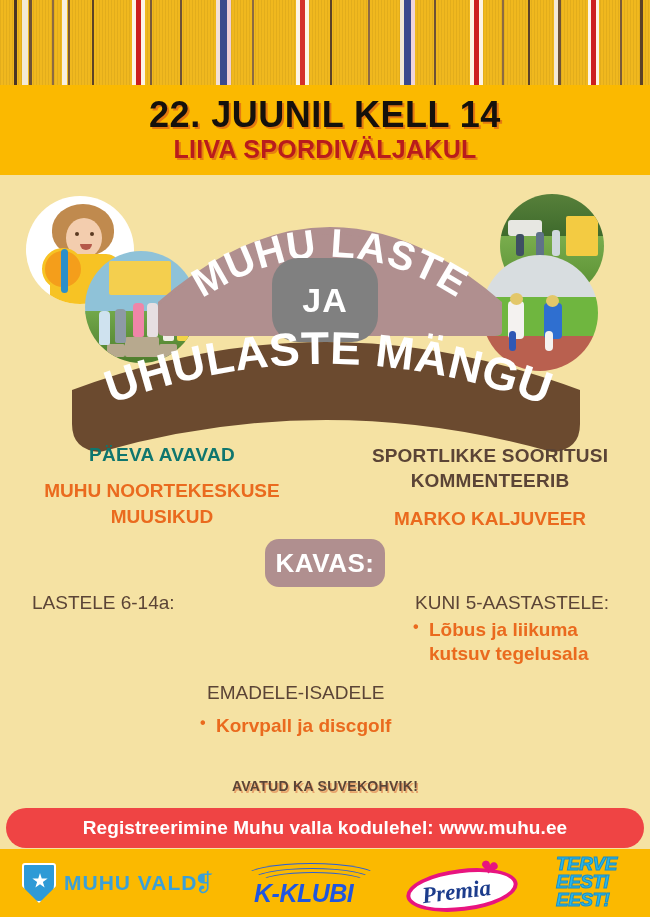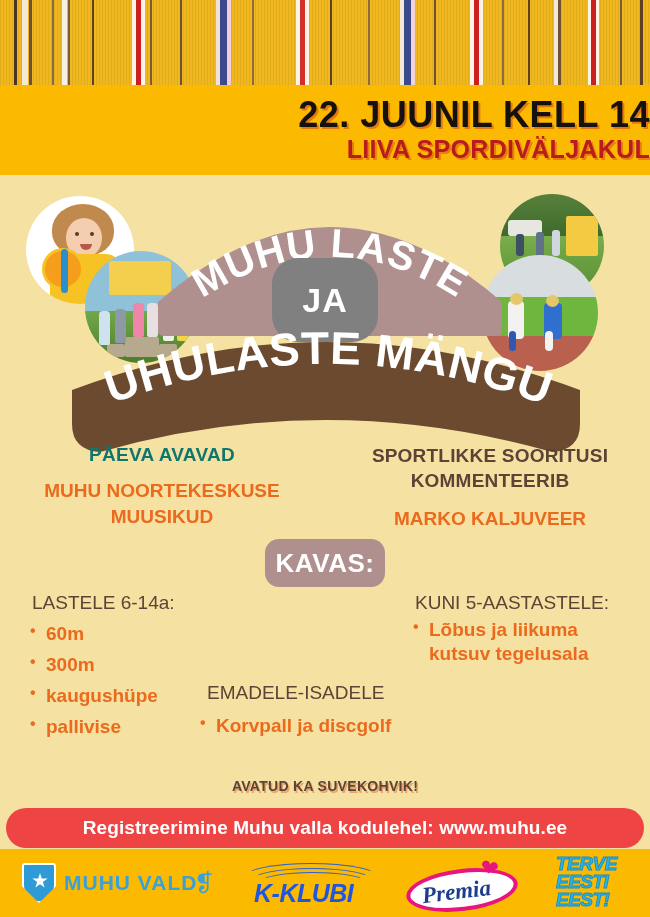--- a/index.html
+++ b/index.html
@@ -26,21 +26,21 @@
         rgba(255,255,255,0.0) 1px, rgba(255,255,255,0.0) 3px),
       #f0b81e;
     overflow:hidden;
   }
   .stripe{position:absolute;top:0;height:85px;}
 
   
   .date-band{
     position:absolute;top:85px;left:0;width:650px;height:90px;
     background:#fbb900;
-    display:flex;flex-direction:column;align-items:flex-end;justify-content:center;
+    display:flex;flex-direction:column;align-items:center;justify-content:center;
   }
   .date-line1{
     font-size:36px;font-weight:bold;color:#15110c;letter-spacing:0.5px;
     text-shadow:2px 2px 0 rgba(210,70,30,0.55);
     line-height:1.05;
   }
   .date-line2{
     font-size:25px;font-weight:bold;color:#b91c1c;letter-spacing:0.3px;
     text-shadow:2px 2px 0 rgba(210,70,30,0.5);
     line-height:1.1;margin-top:2px;
@@ -359,26 +359,20 @@
     <div>SPORTLIKKE SOORITUSI</div>
     <div>KOMMENTEERIB</div>
   </div>
   <div class="col-right-sub">MARKO KALJUVEER</div>
 
   <div class="kavas">
     <span>KAVAS:</span>
   </div>
 
   <div class="prog-head" id="lastele-head">LASTELE  6-14a:</div>
-  <ul class="bullets" id="lastele-list">
-    <li>60m</li>
-    <li>300m</li>
-    <li>kaugushüpe</li>
-    <li>pallivise</li>
-  </ul>
 
   <div class="prog-head" id="kuni-head">KUNI 5-AASTASTELE:</div>
   <ul class="bullets" id="kuni-list">
     <li>Lõbus ja liikuma kutsuv tegelusala</li>
   </ul>
 
   <div class="prog-head" id="emadele-head">EMADELE-ISADELE</div>
   <ul class="bullets" id="emadele-list">
     <li>Korvpall ja discgolf</li>
   </ul>

